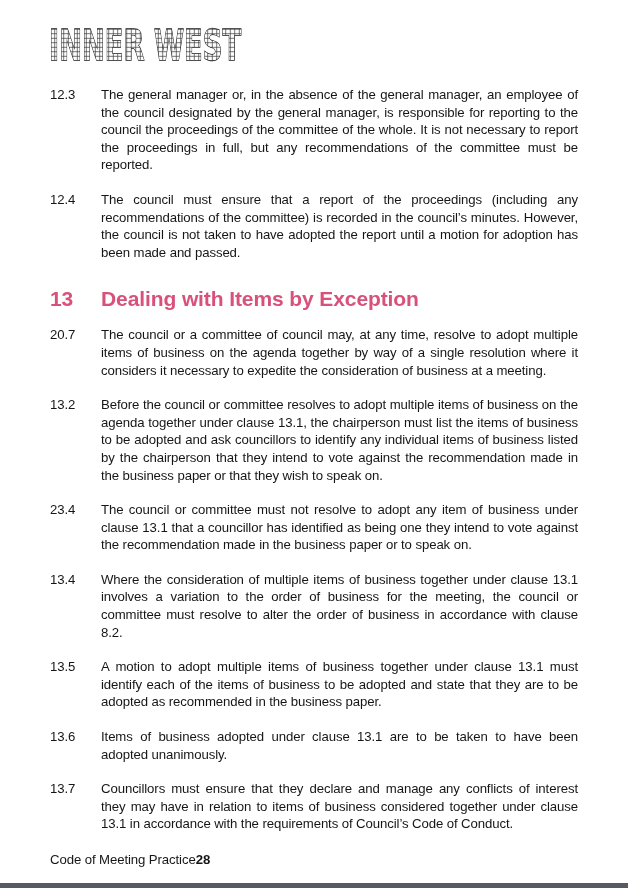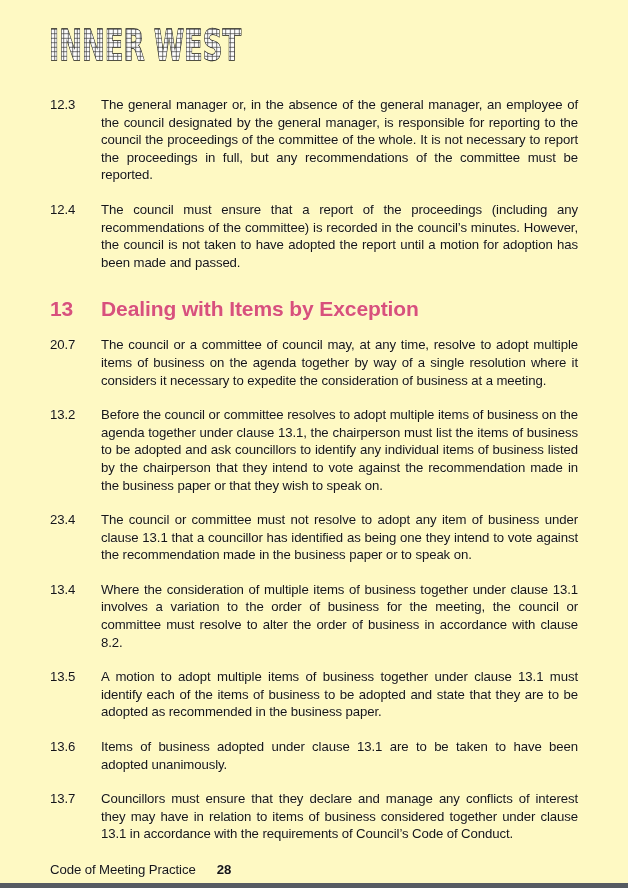--- a/index.html
+++ b/index.html
@@ -2,36 +2,36 @@
 <html><head>
 <meta charset="utf-8">
 <style>
   html, body { margin: 0; padding: 0; }
   body { background: #818181; }
 
   .page {
     position: relative;
     width: 628px;
     height: 888px;
-    background: #fef9c3;
+    background: #ffffff;
     overflow: hidden;
     font-family: "Liberation Sans", sans-serif;
   }
 
   .logo-wrap {
     position: absolute;
     top: 27px;
     left: 48px;
     width: 196px;
     height: 38px;
   }
 
   .content {
     position: absolute;
-    top: 96px;
+    top: 86px;
     left: 50px;
     width: 528px;
     color: #161616;
     font-size: 13.2px;
     line-height: 17.6px;
     letter-spacing: -0.1px;
     text-shadow: 0 0 2px rgba(255,255,255,0.6);
   }
 
   .clause {
@@ -65,21 +65,21 @@
     left: 0;
     top: 0;
   }
 
   .doc-footer {
     margin-top: 10px;
     font-size: 13.2px;
   }
   .doc-footer .page-num {
     font-weight: bold;
-    margin-left: 21px;
+    margin-left: 0;
     text-align: center;
   }
 
   .bottom-strip {
     position: absolute;
     left: 0;
     bottom: 0;
     width: 100%;
     height: 5px;
     background: #565b62;

